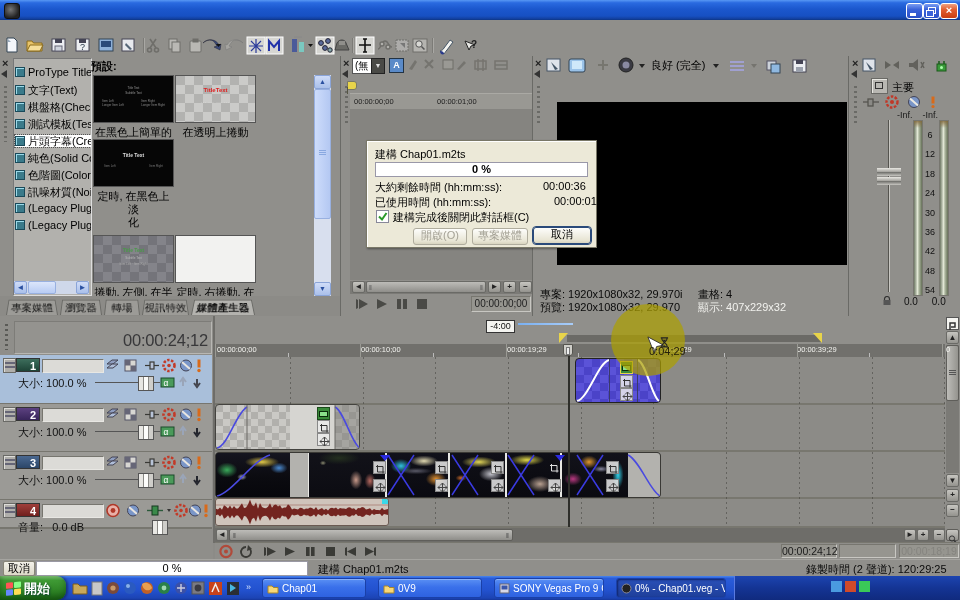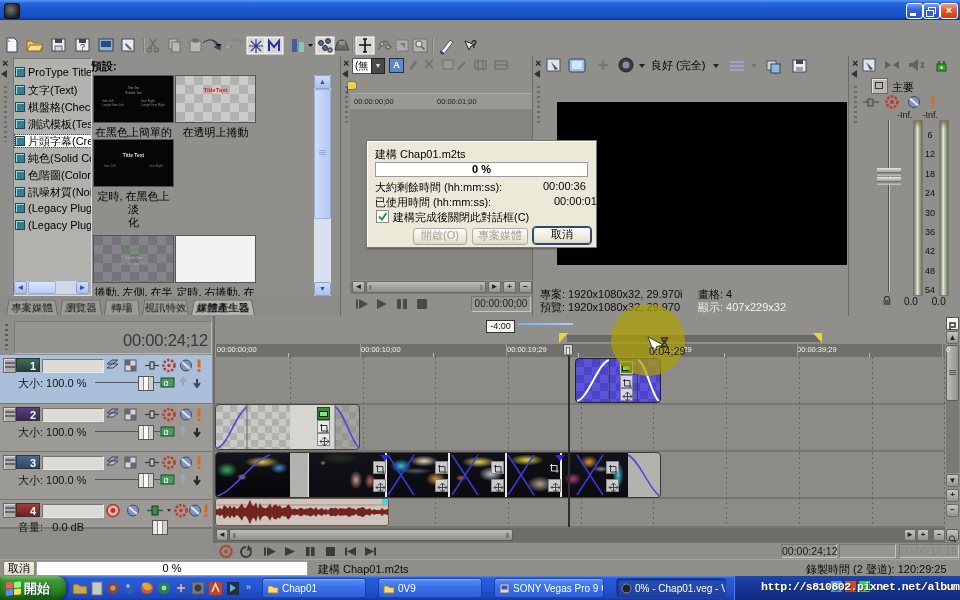--- a/index.html
+++ b/index.html
@@ -826,21 +826,20 @@
           <circle cx="5.5" cy="5.5" r="4.5" fill="#222" stroke="#889"></circle>
         </svg>0% - Chap01.veg - Ve...</div>
 
  <div class="a" style="left:734px;top:0;width:226px;height:24px;background:linear-gradient(180deg,#1c44b0 0%,#143494 50%,#102a7e 100%);border-left:1px solid #5a7ae0">
   <div class="a" style="left:96px;top:5px;width:11px;height:11px;background:#4a9ae0"></div>
   <div class="a" style="left:110px;top:5px;width:11px;height:11px;background:#d04a2a"></div>
   <div class="a" style="left:124px;top:5px;width:11px;height:11px;background:#3ac858"></div>
  </div>
 </div>
 
-<div class="a" style="left:761px;top:580px;font-family:'Liberation Mono',monospace;font-size:11.5px;font-weight:bold;color:#fff;text-shadow:1px 1px 1px #333;letter-spacing:-.5px">http://s810802.pixnet.net/album</div>
 
 <div class="a" style="left:649px;top:345px;font-size:11px;color:#26220a;z-index:30;letter-spacing:0">0:04;29</div>
 <div class="a" style="left:611px;top:304px;width:74px;height:72px;border-radius:50%;background:rgba(172,160,2,.72)"></div>
 <svg class="a" style="left:646px;top:336px" width="24" height="22" viewBox="0 0 26 24">
  <path d="M2 1l7 18 2.5-7.5L19 10z" fill="#fff" stroke="#333" stroke-width="1"></path>
  <g>
         <path d="M16 2h8M16 12h8M17 2c0 4 2.5 4 3 5-.5 1-3 1-3 5M23 2c0 4-2.5 4-3 5 .5 1 3 1 3 5" stroke="#222" stroke-width="1.2" fill="none"></path>
         <path d="M18 4h4l-2 2zM20 10l-2 2h4z" fill="#222"></path>
       </g>
 </svg>

